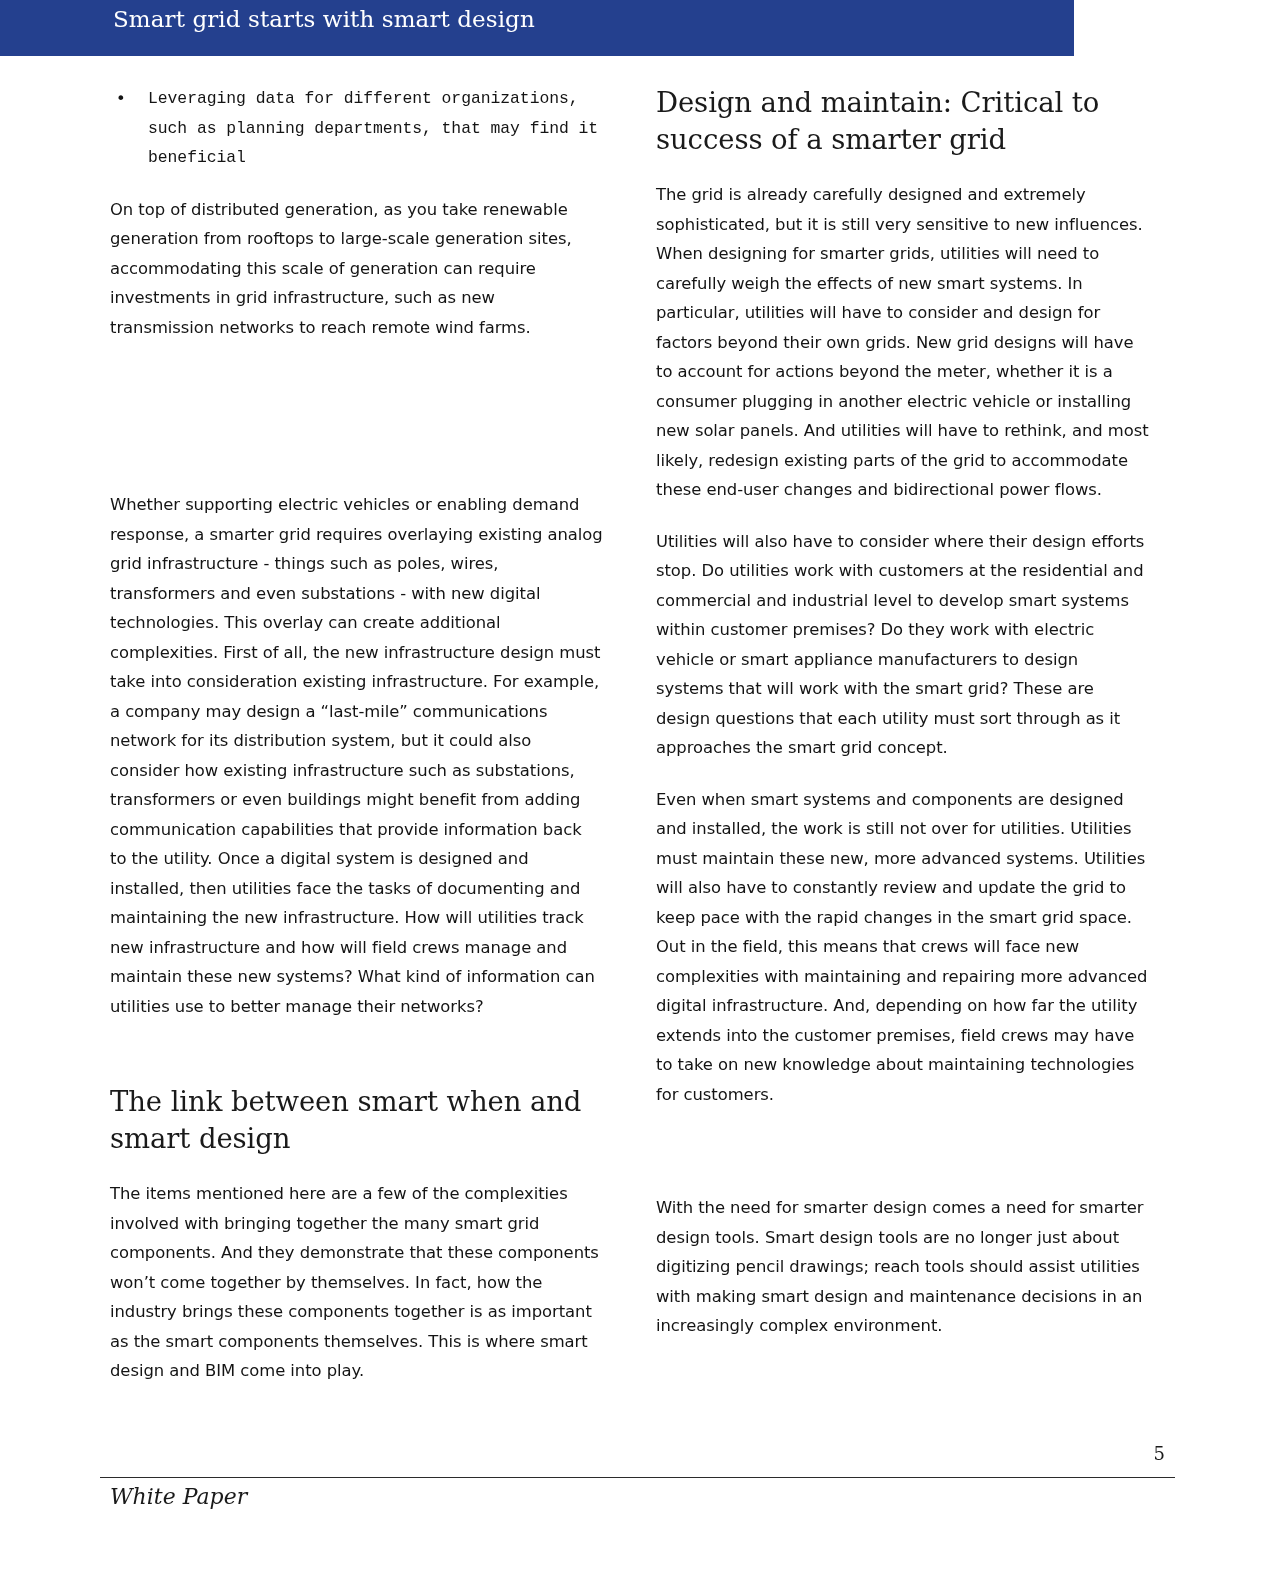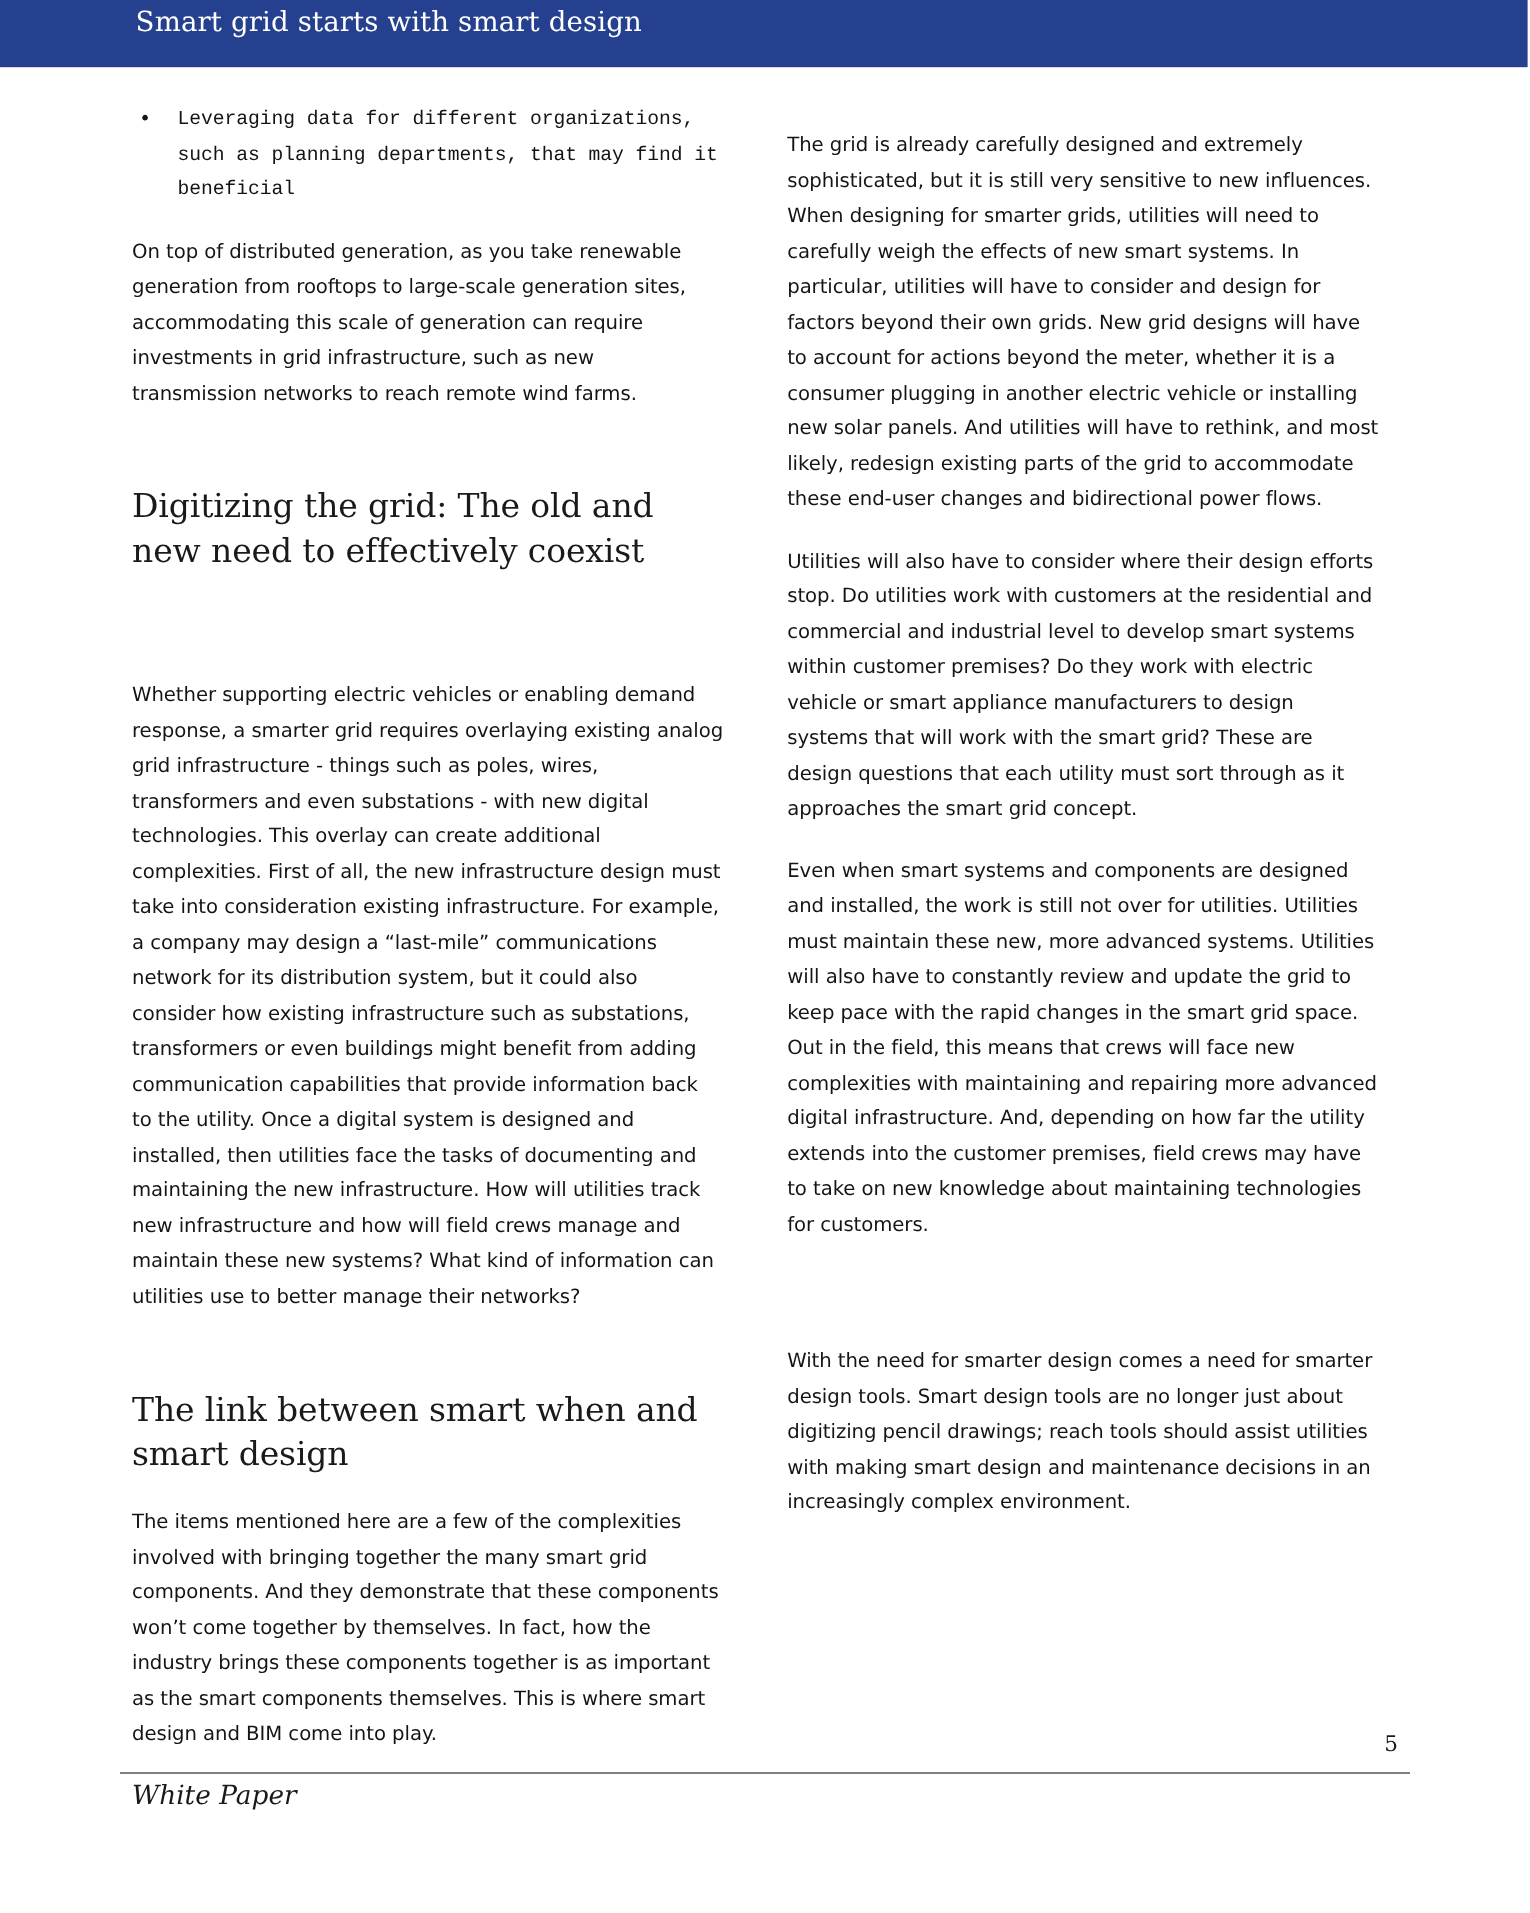--- a/index.html
+++ b/index.html
@@ -13,21 +13,21 @@
     font-family: "DejaVu Sans", sans-serif;
     color: #000000;
     position: relative;
     overflow: hidden;
   }
 
   
   .header-banner {
     position: absolute;
     top: 0; left: 0;
-    width: 1273px;
+    width: 1074px;
     height: 56px;
     background: #24408e;
   }
   .header-title {
     position: absolute;
     left: 113px;
     top: 4px;
     font-family: "DejaVu Serif", serif;
     font-size: 23px;
     line-height: 30px;
@@ -144,37 +144,37 @@
       <span class="bullet-mark">•</span>
       <span class="bullet-text">Leveraging data for different organizations, such as planning departments, that may find it beneficial</span>
     </div>
 
     <div class="gap-sm"></div>
 
     <p class="para">On top of distributed generation, as you take renewable generation from rooftops to large-scale generation sites, accommodating this scale of generation can require investments in grid infrastructure, such as new transmission networks to reach remote wind farms.</p>
 
     <div class="gap-lg"></div>
 
-    <h2 class="heading">Digitizing the grid: The old and new need to effectively coexist</h2>
 
     <div class="gap-xl"></div>
 
     <p class="para">Whether supporting electric vehicles or enabling demand response, a smarter grid requires overlaying existing analog grid infrastructure - things such as poles, wires, transformers and even substations - with new digital technologies. This overlay can create additional complexities. First of all, the new infrastructure design must take into consideration existing infrastructure. For example, a company may design a “last-mile” communications network for its distribution system, but it could also consider how existing infrastructure such as substations, transformers or even buildings might benefit from adding communication capabilities that provide information back to the utility. Once a digital system is designed and installed, then utilities face the tasks of documenting and maintaining the new infrastructure. How will utilities track new infrastructure and how will field crews manage and maintain these new systems? What kind of information can utilities use to better manage their networks?</p>
 
     <div class="gap-lg"></div>
 
     <h2 class="heading">The link between smart when and smart design</h2>
 
     <div class="gap-sm"></div>
 
     <p class="para">The items mentioned here are a few of the complexities involved with bringing together the many smart grid components. And they demonstrate that these components won’t come together by themselves. In fact, how the industry brings these components together is as important as the smart components themselves. This is where smart design and BIM come into play.</p>
   </div>
 
   <div class="column col-right">
 
+    <h2 class="heading">Design and maintain: Critical to success of a smarter grid</h2>
 
     <div class="gap-sm"></div>
 
     <p class="para">The grid is already carefully designed and extremely sophisticated, but it is still very sensitive to new influences. When designing for smarter grids, utilities will need to carefully weigh the effects of new smart systems. In particular, utilities will have to consider and design for factors beyond their own grids. New grid designs will have to account for actions beyond the meter, whether it is a consumer plugging in another electric vehicle or installing new solar panels. And utilities will have to rethink, and most likely, redesign existing parts of the grid to accommodate these end-user changes and bidirectional power flows.</p>
 
     <div class="gap-sm"></div>
 
     <p class="para">Utilities will also have to consider where their design efforts stop. Do utilities work with customers at the residential and commercial and industrial level to develop smart systems within customer premises? Do they work with electric vehicle or smart appliance manufacturers to design systems that will work with the smart grid? These are design questions that each utility must sort through as it approaches the smart grid concept.</p>
 
     <div class="gap-sm"></div>

